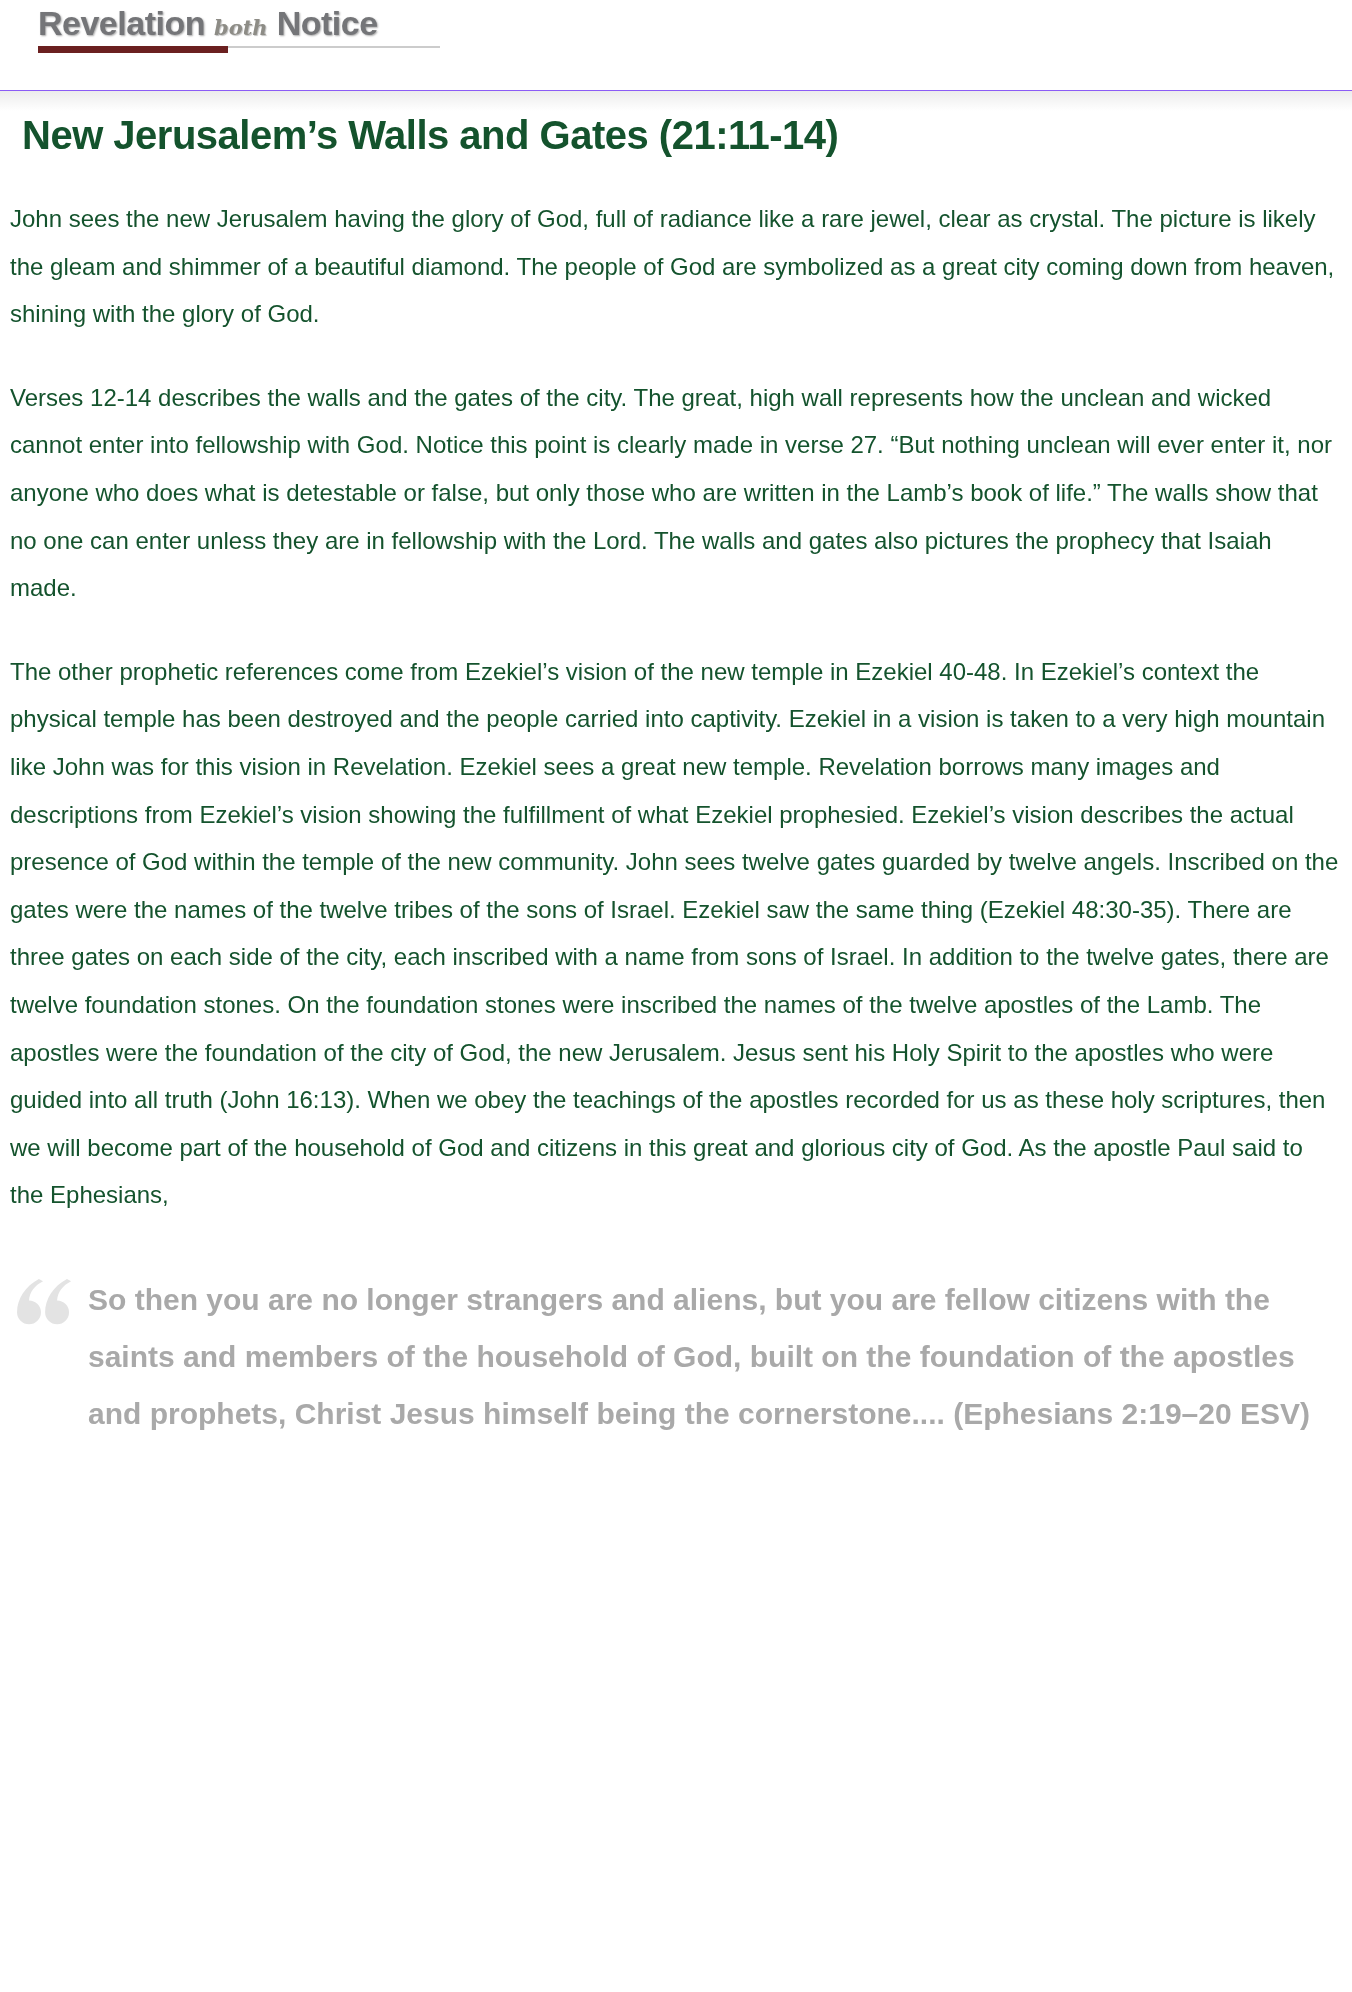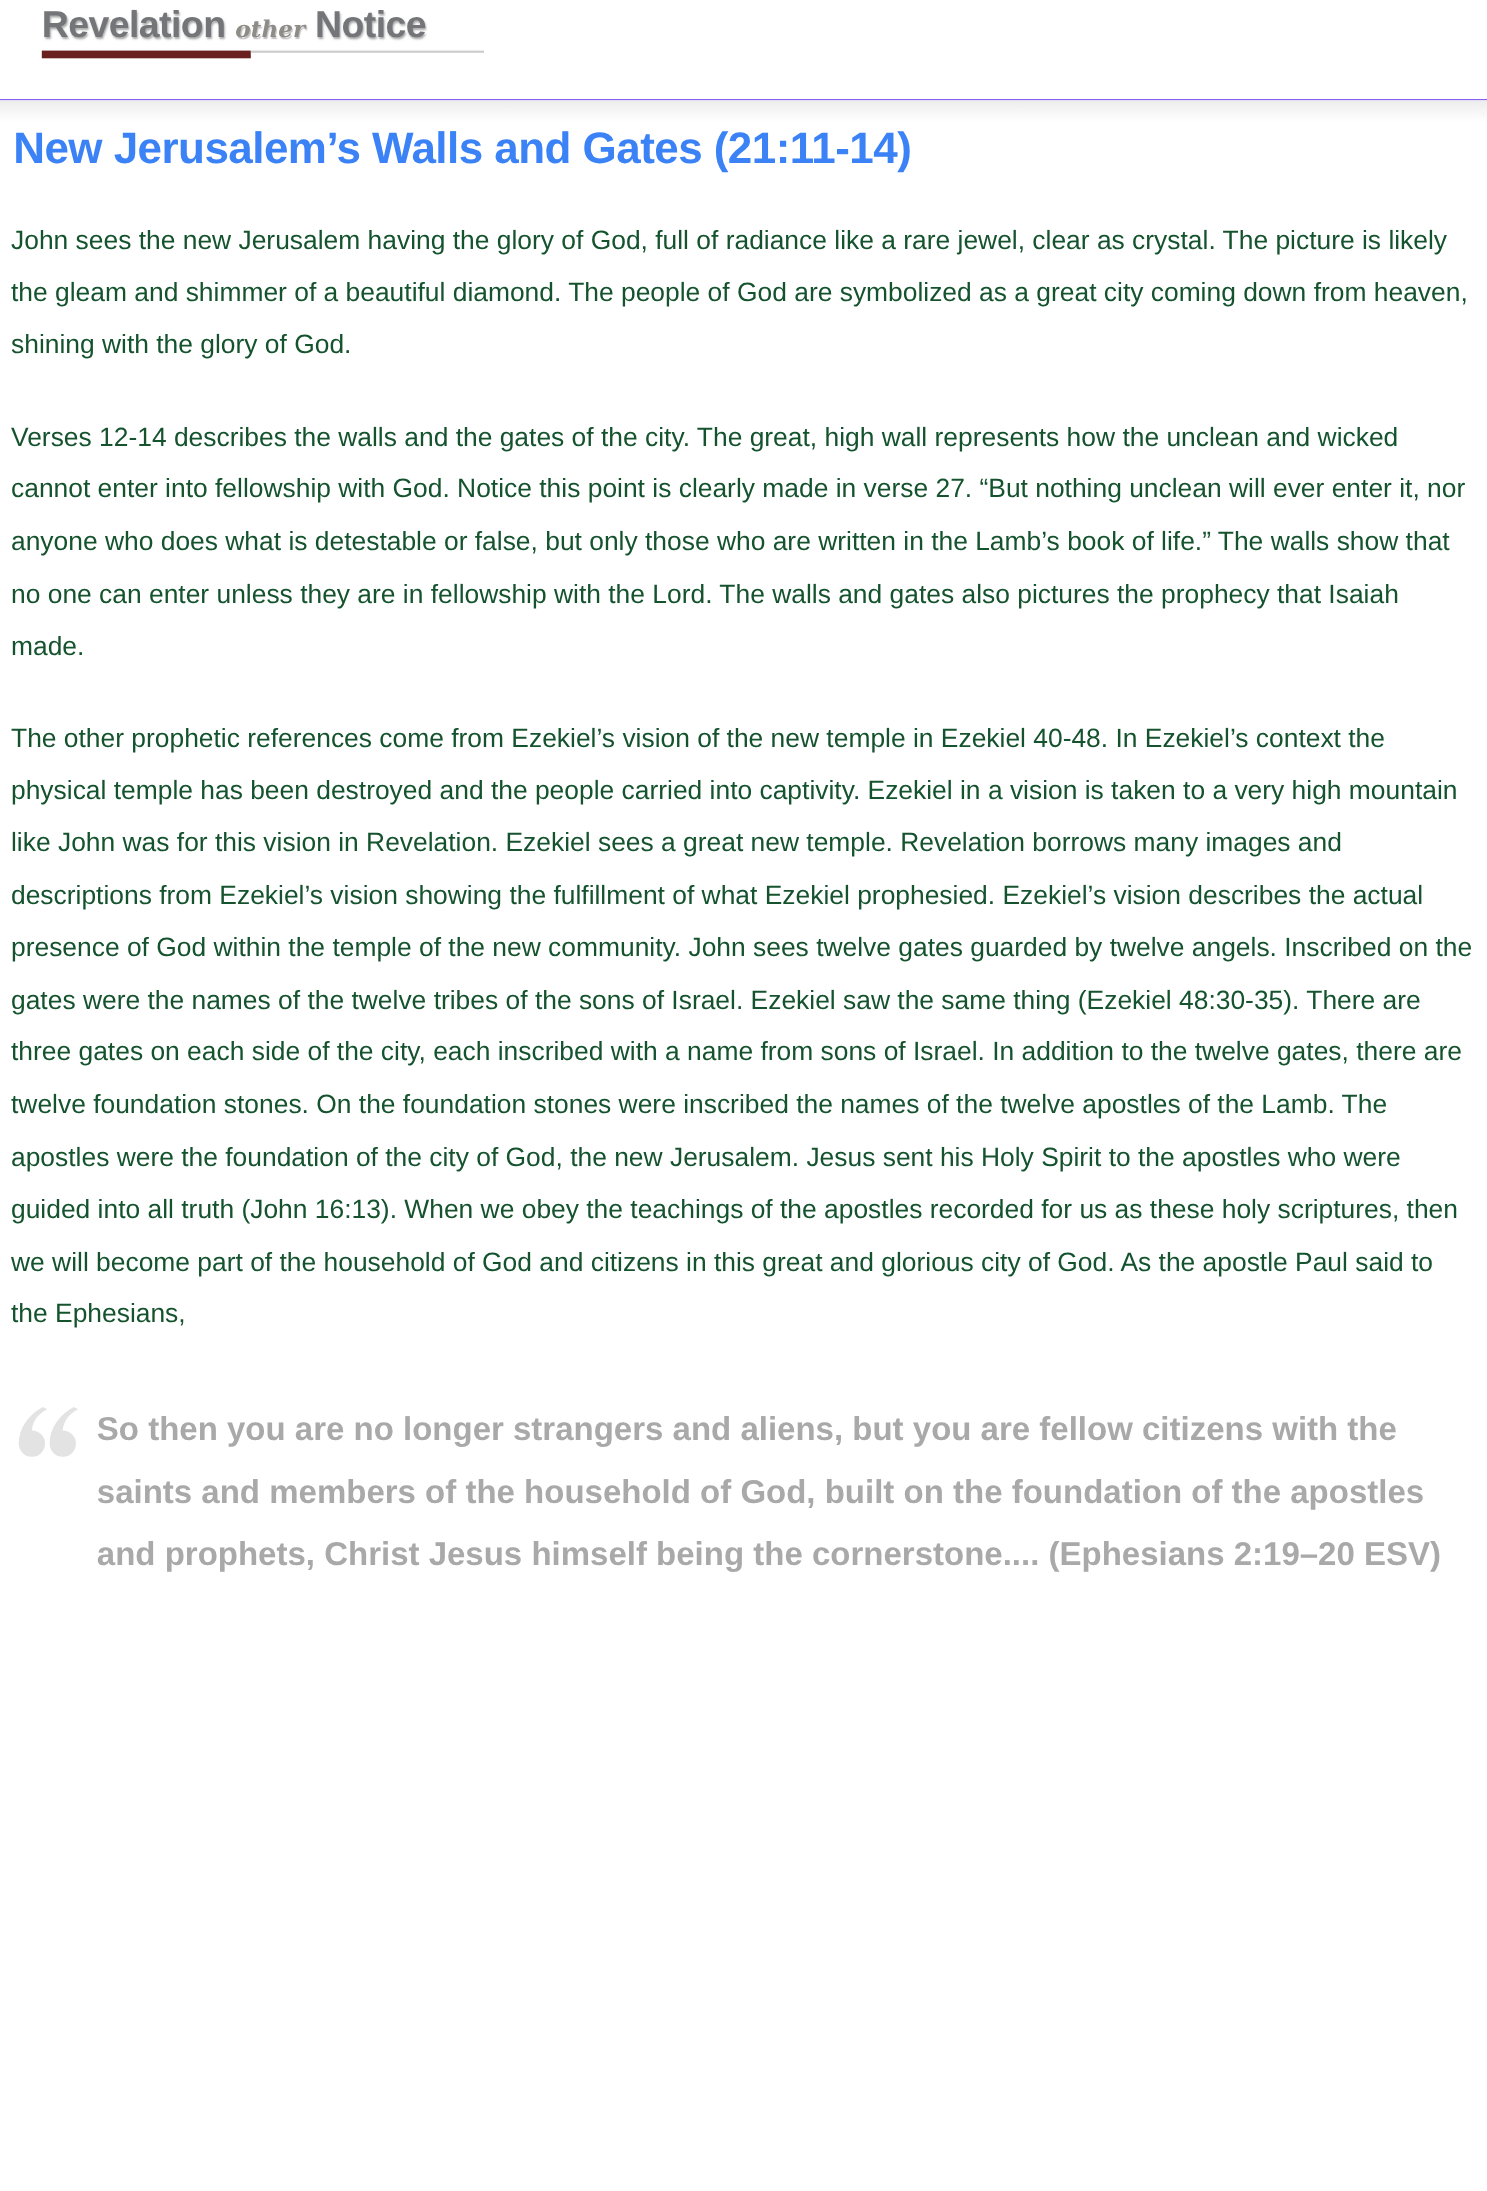--- a/index.html
+++ b/index.html
@@ -67,25 +67,25 @@
   .header-shadow {
     height: 20px;
     background: linear-gradient(to bottom, #ececec, #ffffff);
   }
 
   
   .article {
     padding: 0 10px;
   }
   .page-title {
-    margin-left: 2px;
+    margin-left: 12px;
     font-size: 40px;
     line-height: 48px;
     font-weight: 700;
-    color: #3b82f6;
+    color: #14532d;
     letter-spacing: -0.5px;
   }
   .article p.body-text {
     margin-top: 36px;
     font-size: 24px;
     line-height: 47.6px;
     color: #14532d;
   }
 
   
@@ -109,21 +109,21 @@
   }
   .closing { margin-top: 62px !important; }
 </style>
 </head>
 <body>
 
 <header class="site-header">
   <a class="brand">
     <span class="brand-words">
       <span class="brand-word">Revelation</span>
-      <span class="brand-script">other</span>
+      <span class="brand-script">both</span>
       <span class="brand-word">Notice</span>
     </span>
     <span class="brand-rule">
       <span class="accent"></span>
       <span class="thin"></span>
     </span>
   </a>
 </header>
 <div class="header-shadow"></div>
 

